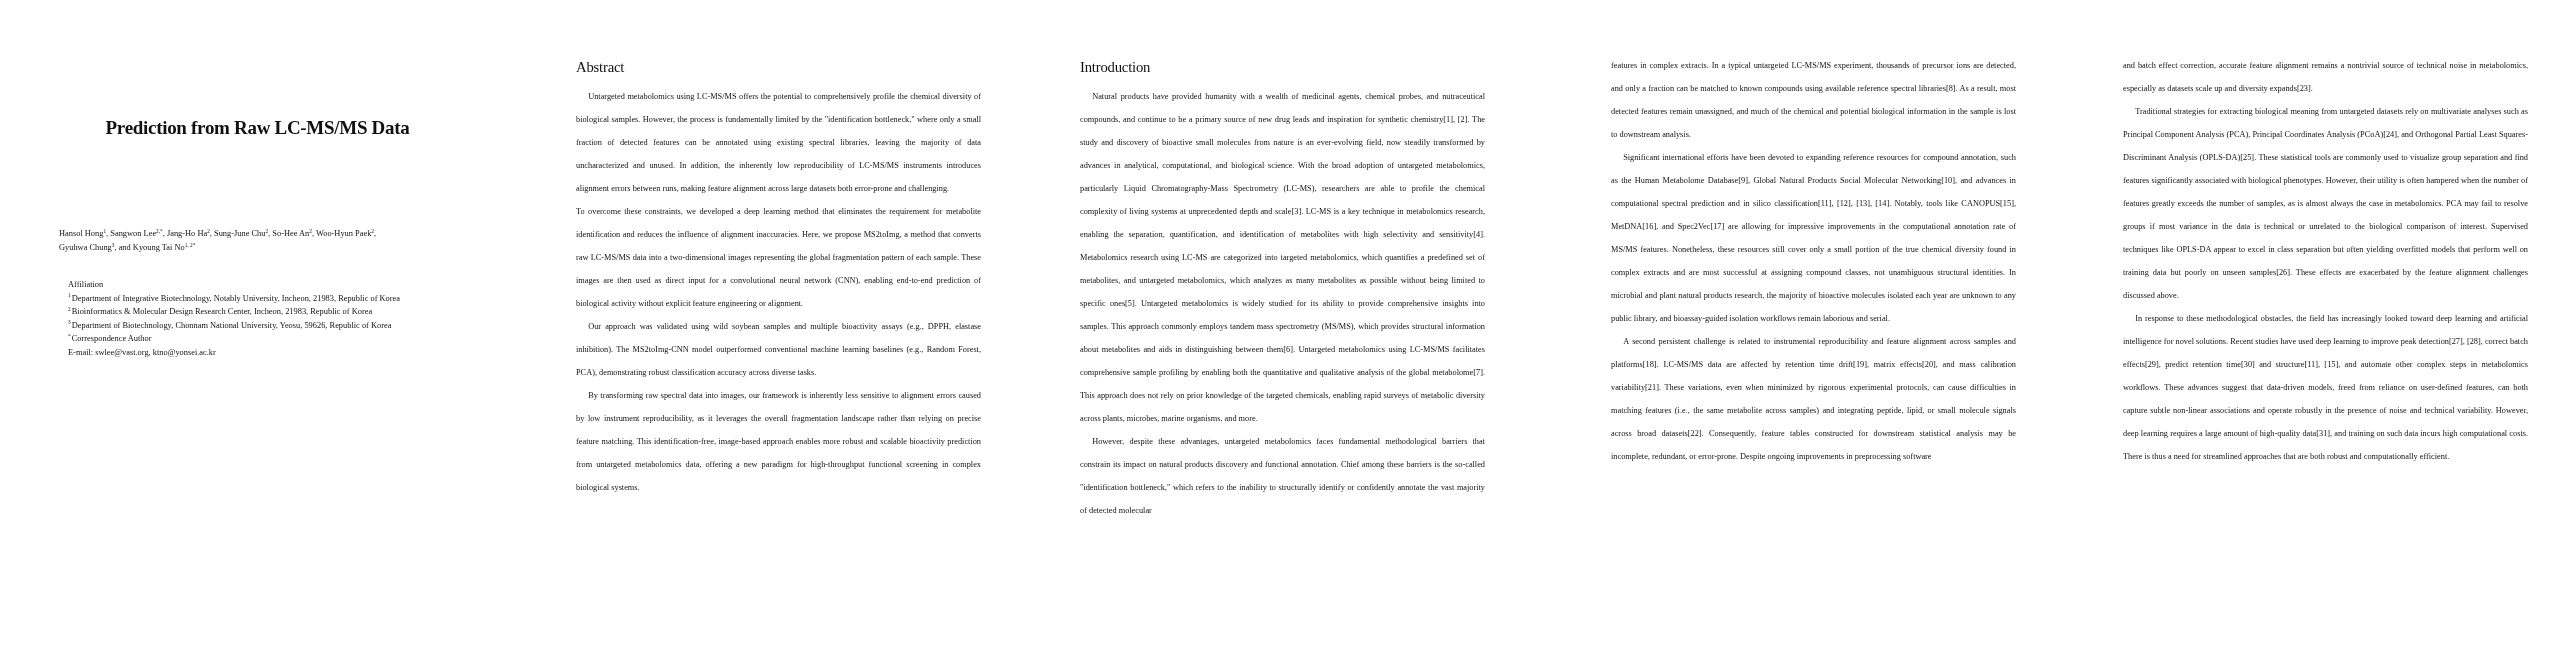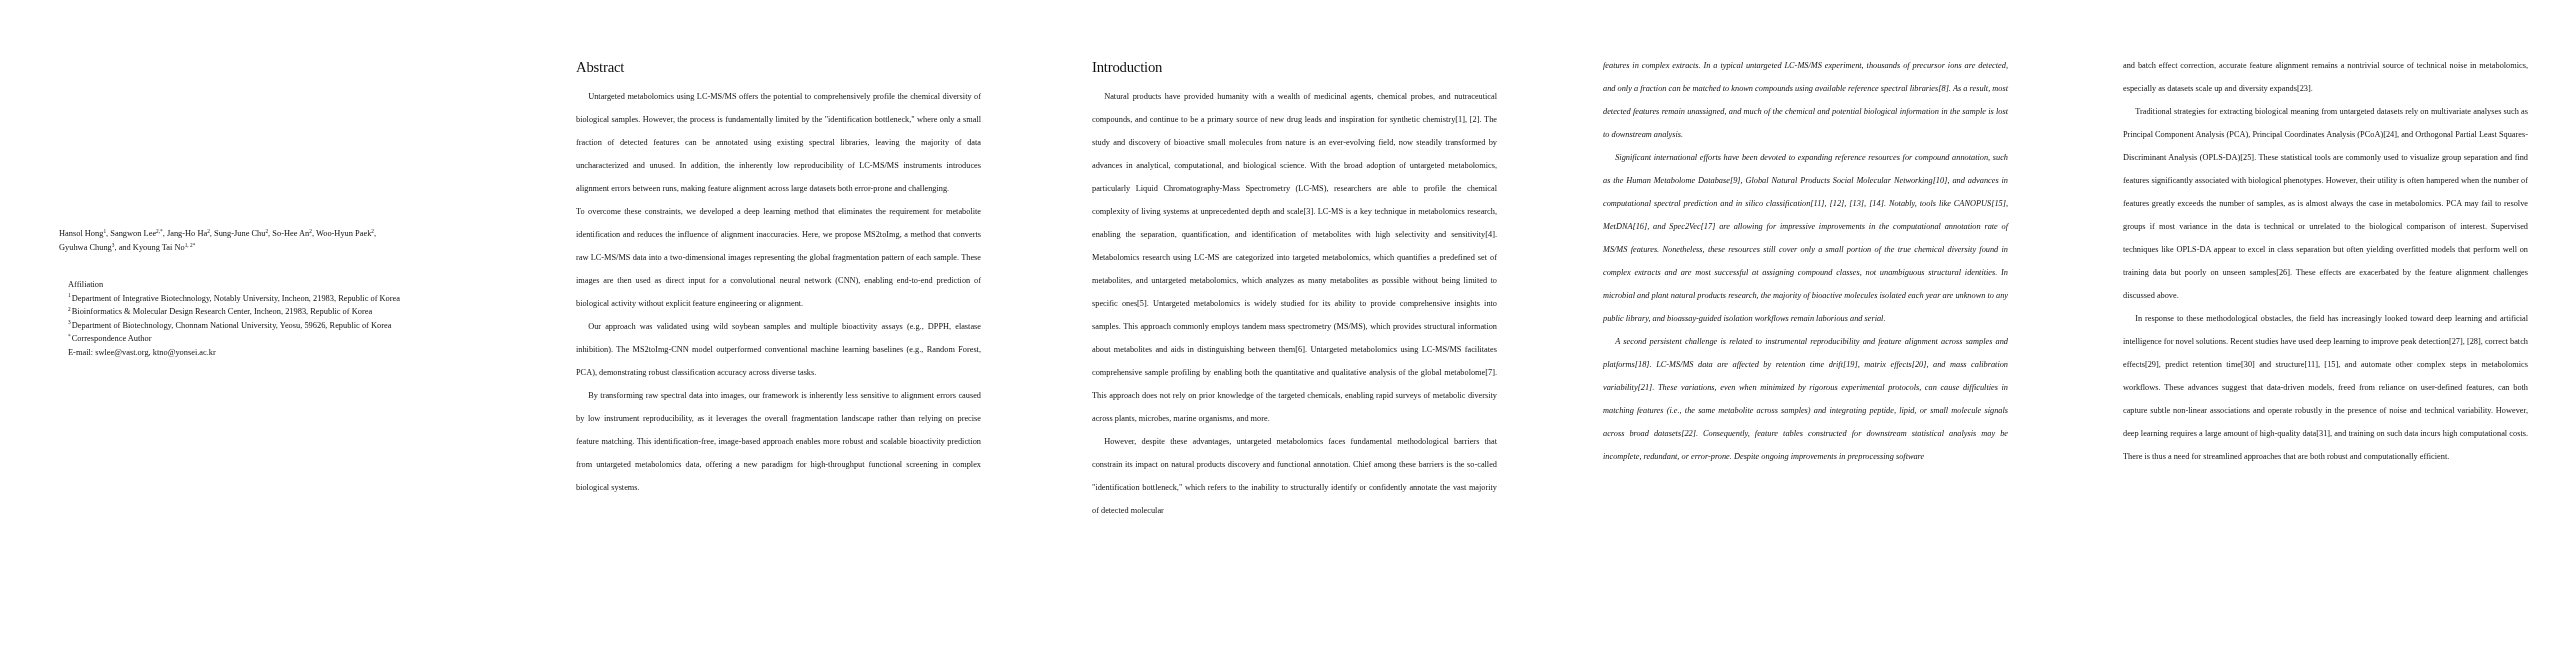--- a/index.html
+++ b/index.html
@@ -35,39 +35,40 @@
       font-size: 8.4px; line-height: 13.6px; margin: 9px;
     }
     .affil div { white-space: nowrap; }
     .affil sup { font-size: 5.3px; line-height: 0; vertical-align: 3.3px; margin-right: 1.1px; }
 
     
     .col {
       position: absolute; width: 405px; top: 58px;
     }
     #page-2 .col { left: 61px; }
-    #page-3 .col { left: 62px; }
-    #page-4 .col { left: 57px; top: 54px; font-style: italic; }
+    #page-3 .col { left: 50px; }
+    #page-4 .col { left: 65px; top: 54px; }
     #page-5 .col { left: 62px; top: 54px; }
     .heading {
       font-size: 14.7px; font-weight: normal; margin: 0 0 7.8px 0; line-height: 19px;
       letter-spacing: -0.2px;
     }
     .para {
       font-size: 8.3px; line-height: 23px; text-align: justify; margin: 0;
       text-indent: 0;
     }
     .para.indent { text-indent: 12.2px; }
     .para.noindent { text-indent: 0; }
   </style>
 </head>
 <body>
 
 <div class="page" id="page-1">
   <h1 class="title">
+    <span>Prediction from Raw LC-MS/MS Data</span>
   </h1>
   <p class="authors">
     <span><span>Hansol Hong</span><sup>1</sup><span>, </span></span><span><span>Sangwon Lee</span><sup>2,*</sup><span>, </span></span><span><span>Jang-Ho Ha</span><sup>2</sup><span>, </span></span><span><span>Sung-June Chu</span><sup>2</sup><span>, </span></span><span><span>So-Hee An</span><sup>2</sup><span>, </span></span><span><span>Woo-Hyun Paek</span><sup>2</sup><span>, </span></span><br><span><span>Gyuhwa Chung</span><sup>3</sup><span>, and </span></span><span><span>Kyoung Tai No</span><sup>1, 2*</sup><span></span></span>
   </p>
   <div class="affil">
     <div>Affiliation</div>
     <div><sup>1</sup><span>Department of Integrative Biotechnology, Notably University, Incheon, 21983, Republic of Korea</span></div>
     <div><sup>2</sup><span>Bioinformatics &amp; Molecular Design Research Center, Incheon, 21983, Republic of Korea</span></div>
     <div><sup>3</sup><span>Department of Biotechnology, Chonnam National University, Yeosu, 59626, Republic of Korea</span></div>
     <div><sup>*</sup><span>Correspondence Author</span></div>

